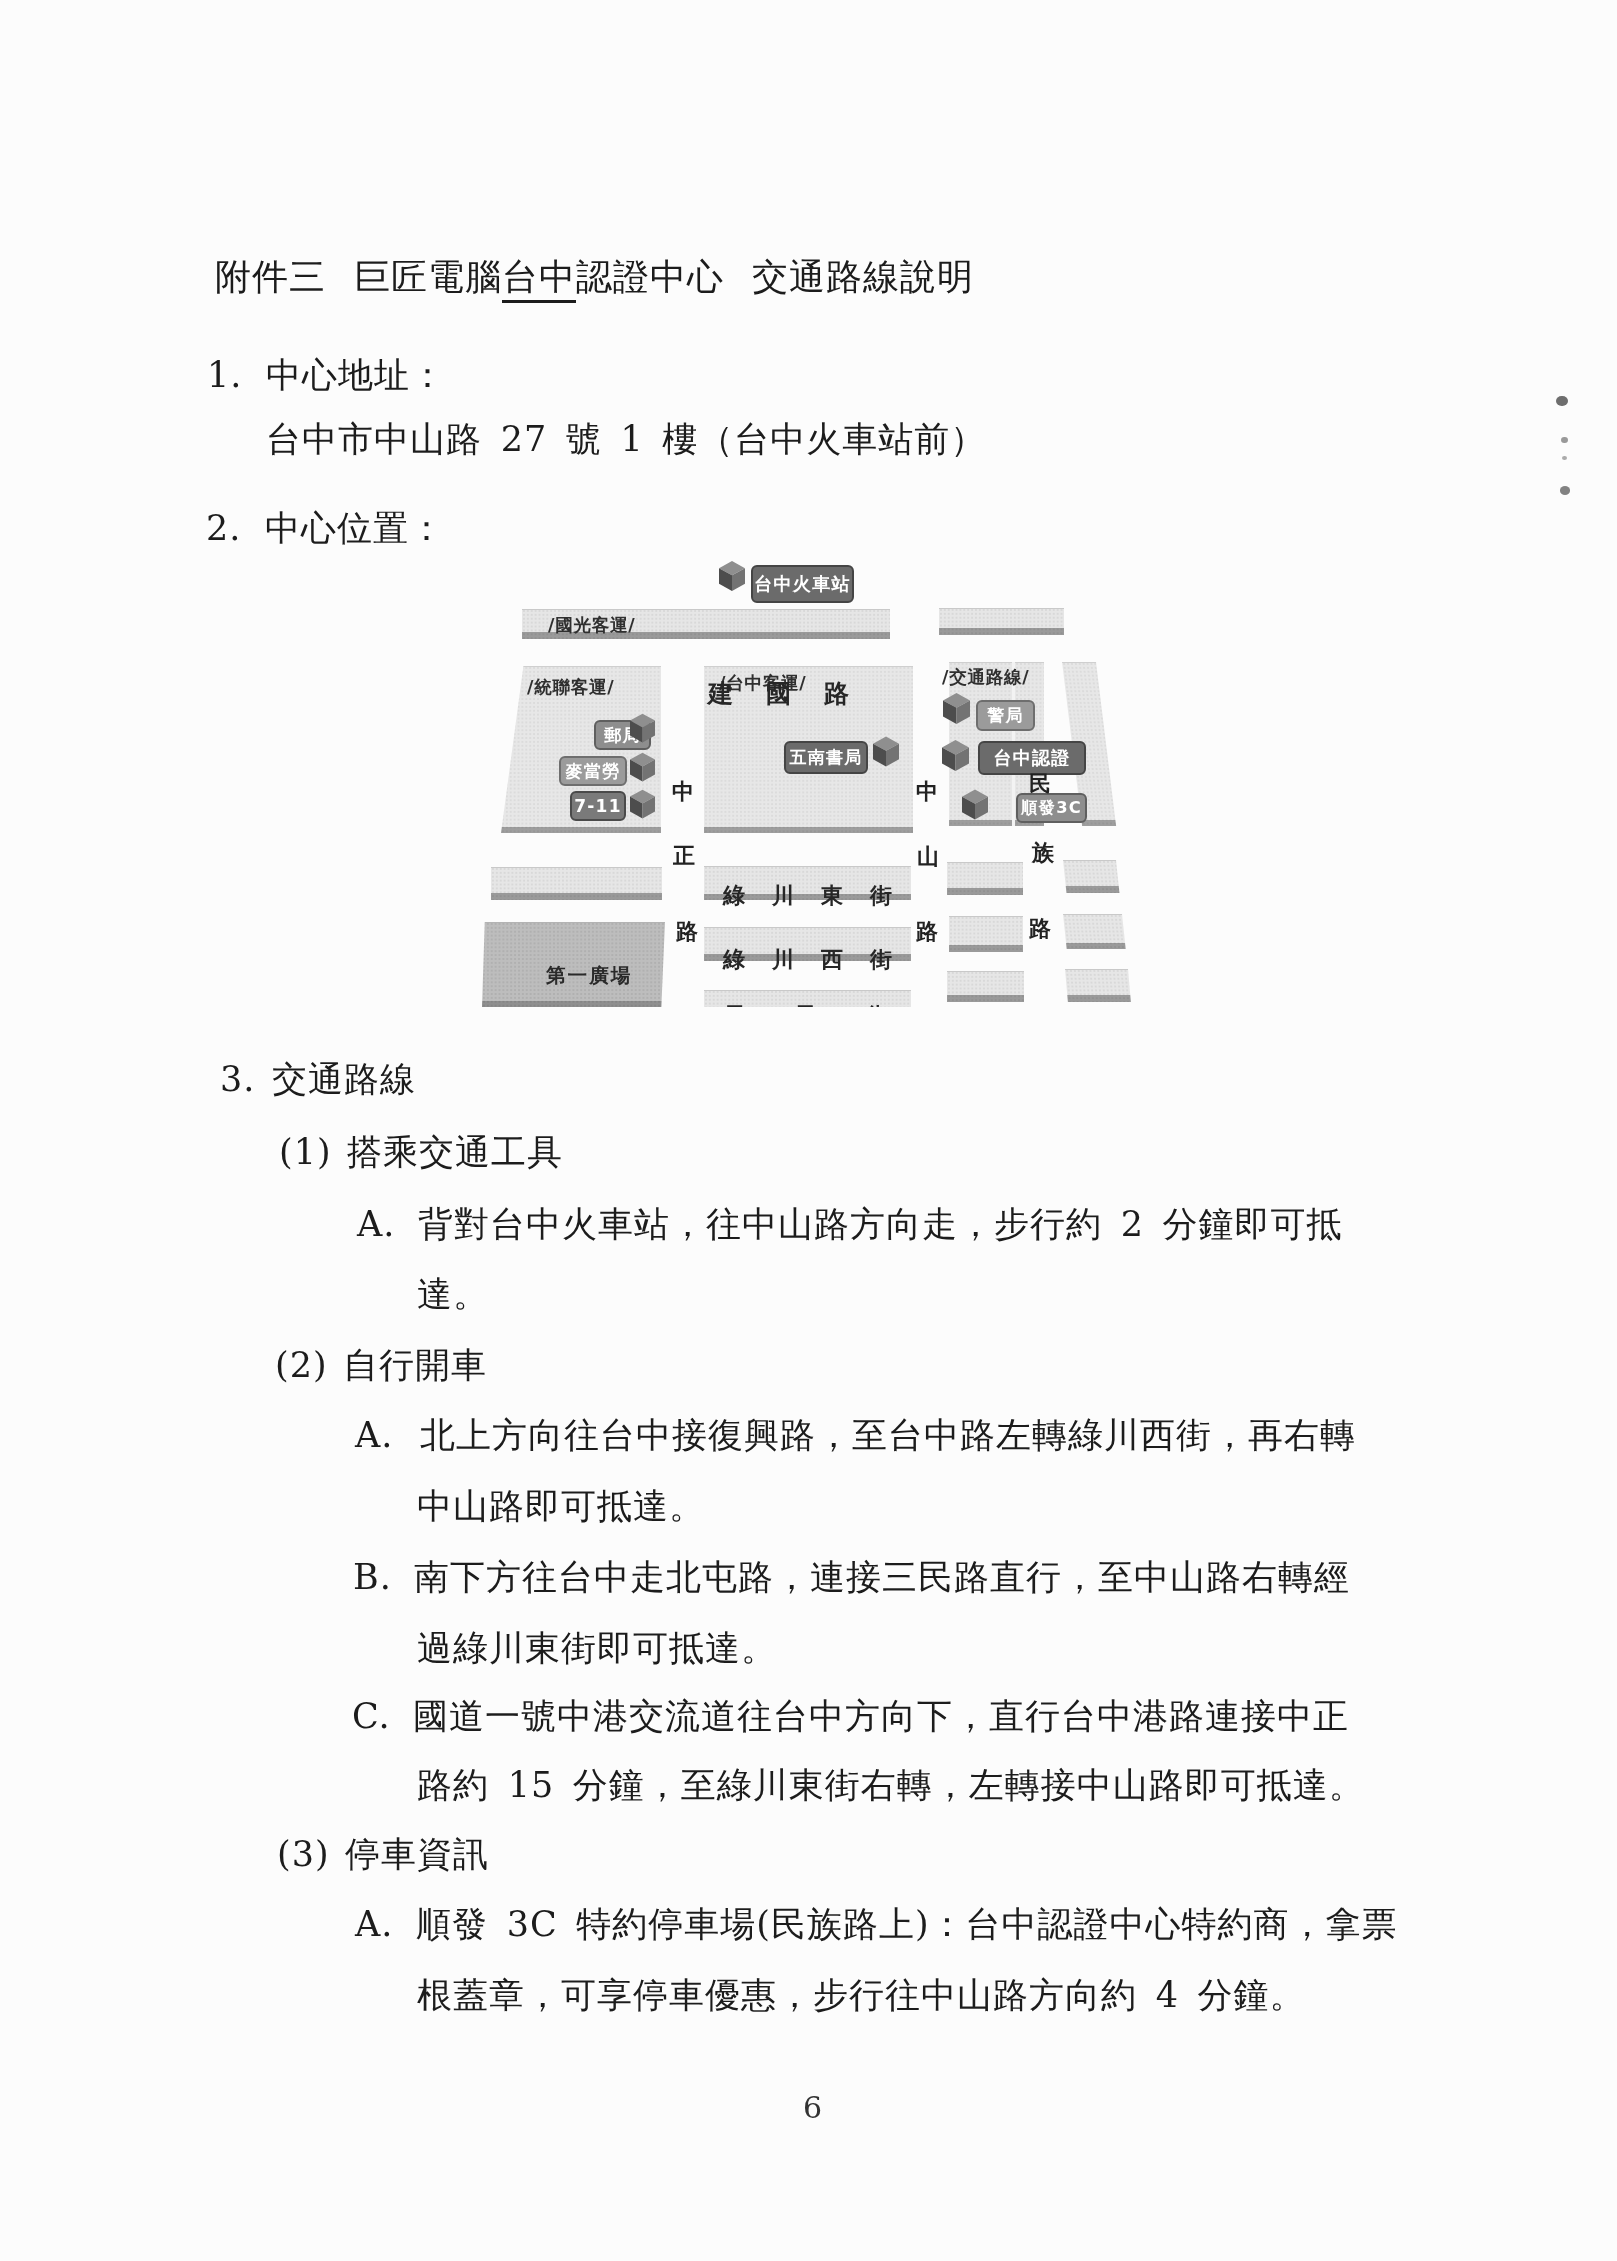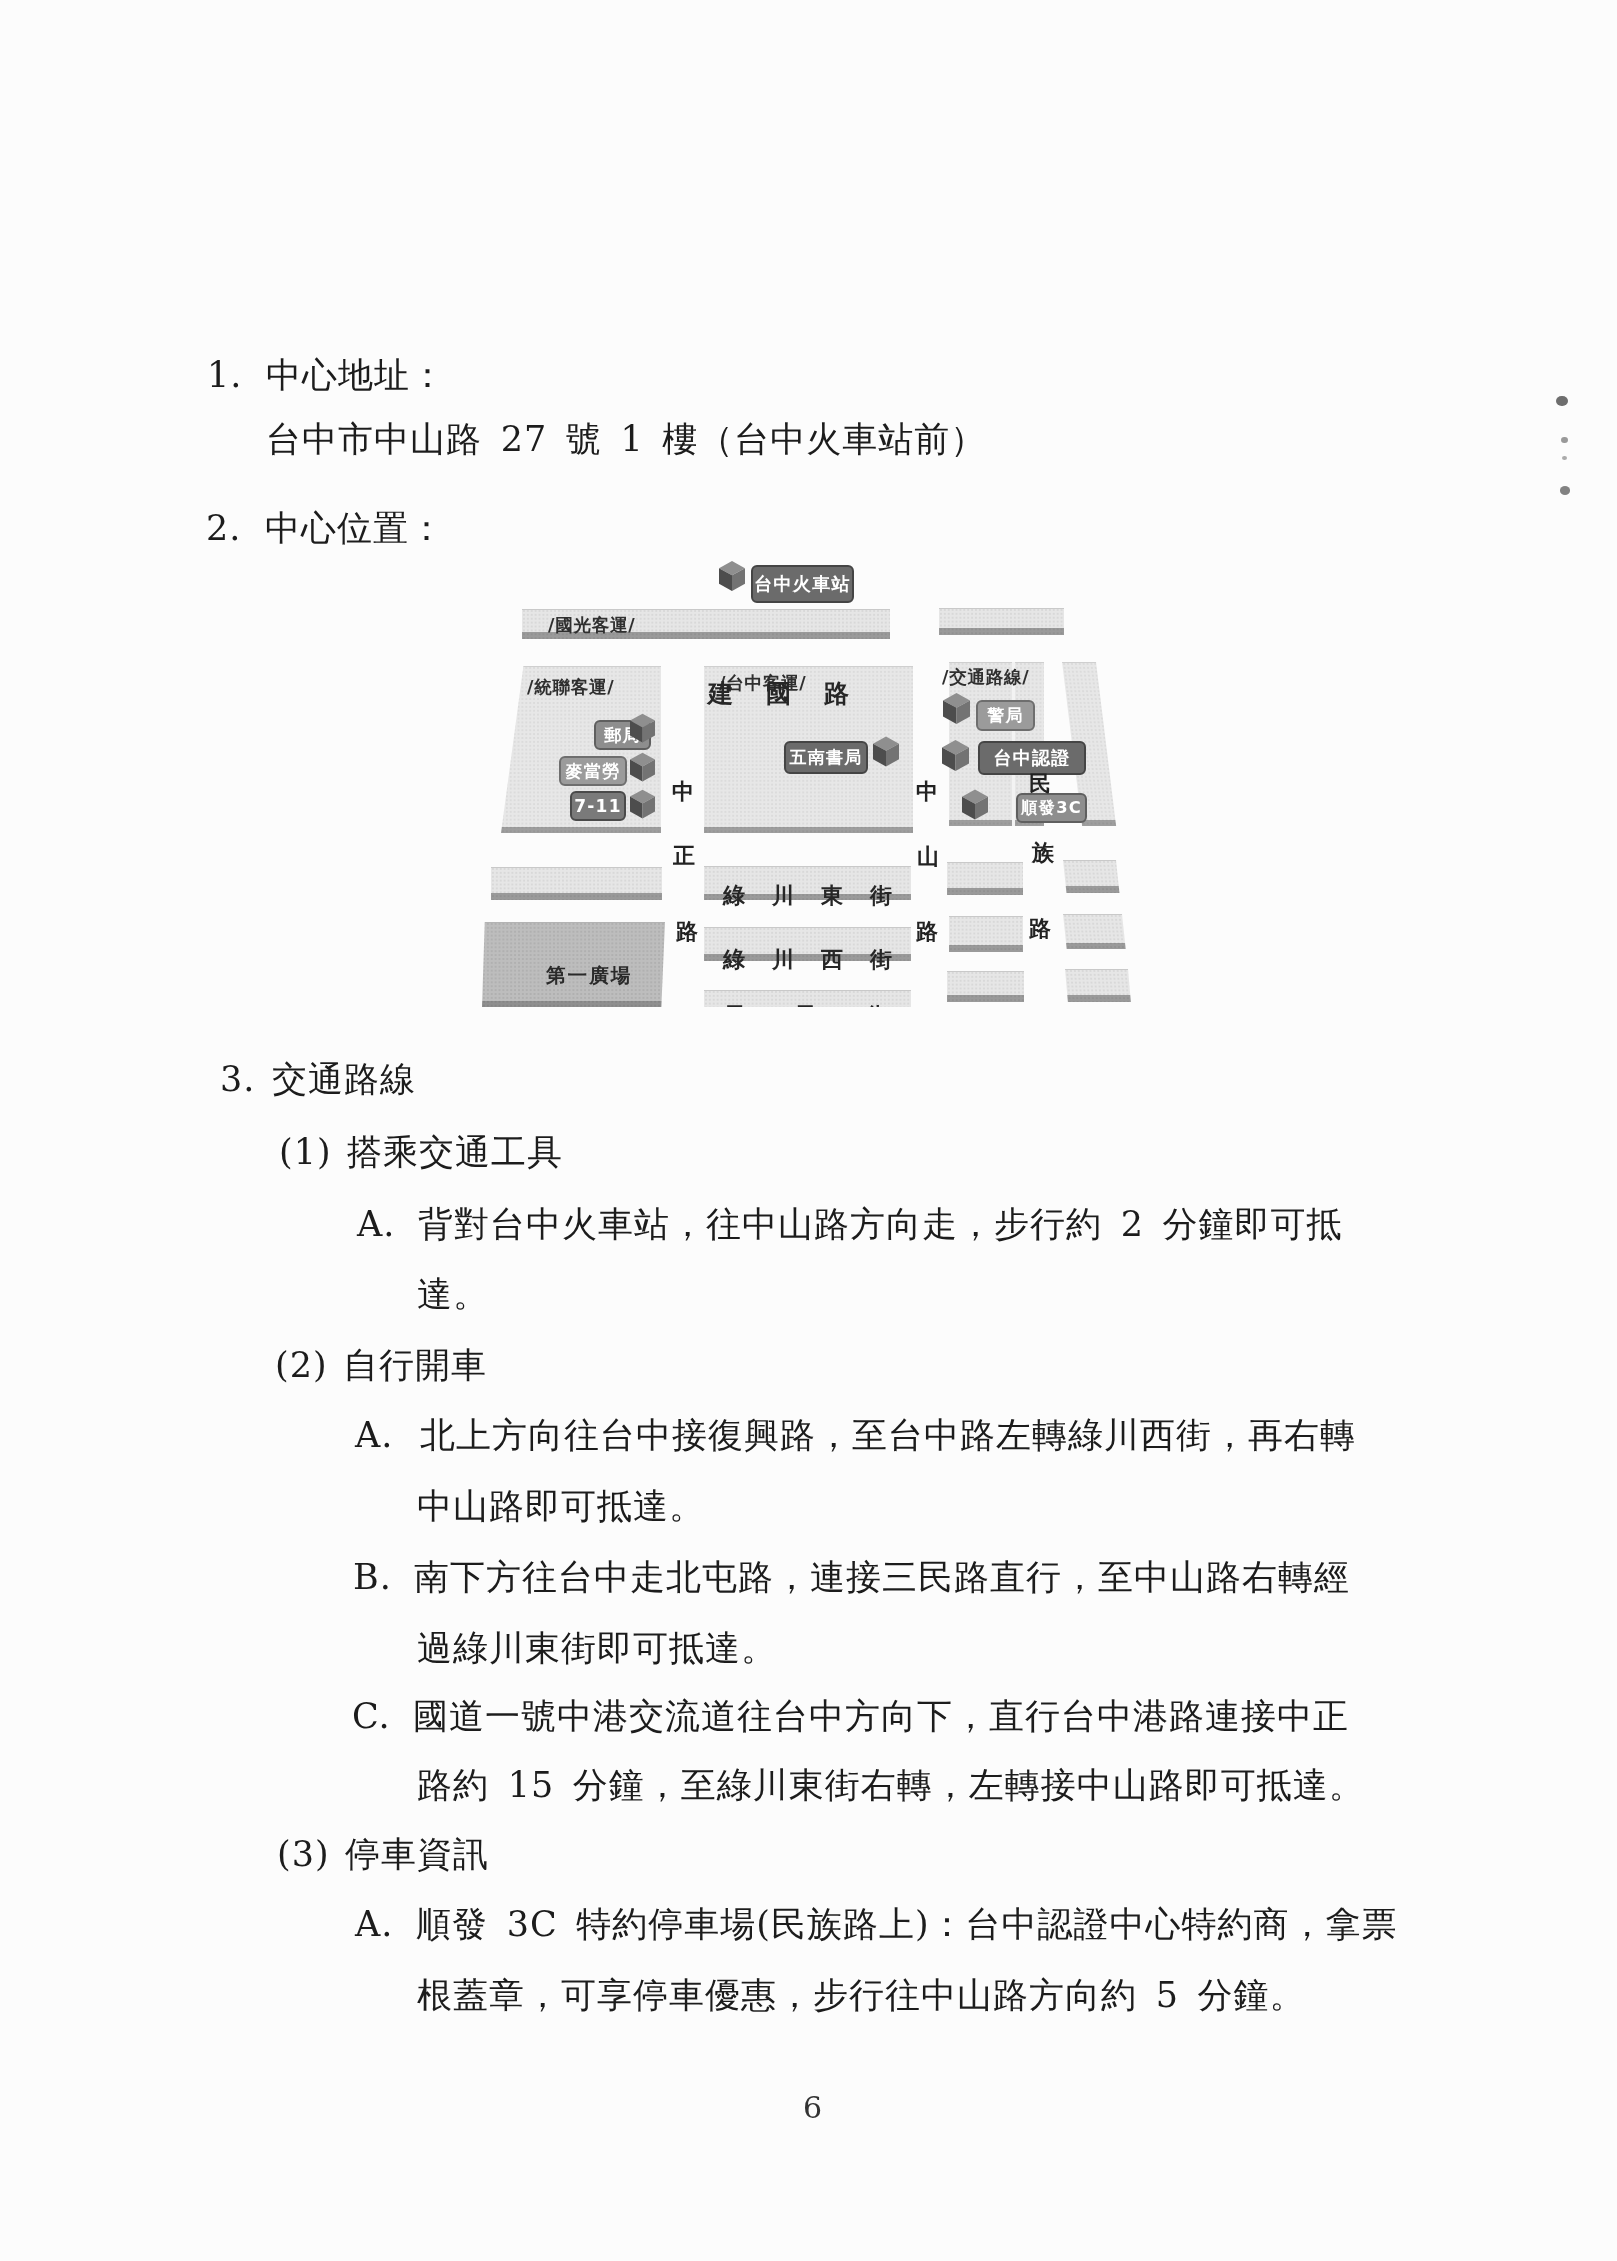--- a/index.html
+++ b/index.html
@@ -69,20 +69,21 @@
   .street{position:absolute;font-weight:bold;color:#262626;white-space:nowrap;font-size:22px;margin-top:43px;}
   .vchar{position:absolute;font-weight:bold;color:#222;font-size:22px;}
   .first-lbl{position:absolute;font-weight:bold;color:#2a2a2a;font-size:19.6px;letter-spacing:2px;white-space:nowrap;margin-left:26px;}
   .speck{position:absolute;border-radius:50%;}
 </style>
 </head>
 <body>
 
 <div class="page">
 
+  <div class="doc-line title-line" style="left:215px;top:253px;"><span>附件三 巨匠電腦</span><span class="u">台中</span><span>認證中心 交通路線說明</span></div>
 
   <div class="doc-line" style="left:207px;top:352px;"><span class="lnum">1.</span><span>中心地址：</span></div>
 
   <div class="doc-line" style="left:266px;top:416px;">台中市中山路 27 號 1 樓（台中火車站前）</div>
 
   <div class="doc-line" style="left:206px;top:505px;"><span class="lnum">2.</span><span>中心位置：</span></div>
 
   <div class="map">
 
     <div class="strip" style="left:72px;top:68px;width:368px;height:30px;"></div>
@@ -219,21 +220,21 @@
 
   <div class="doc-line" style="left:417px;top:1625px;">過綠川東街即可抵達。</div>
   <div class="doc-line" style="left:353px;top:1554px;"><span class="letter">B.</span><span>南下方往台中走北屯路，連接三民路直行，至中山路右轉經</span></div>
 
   <div class="doc-line" style="left:352px;top:1693px;"><span class="letter">C.</span><span>國道一號中港交流道往台中方向下，直行台中港路連接中正</span></div>
   <div class="doc-line" style="left:417px;top:1762px;">路約 15 分鐘，至綠川東街右轉，左轉接中山路即可抵達。</div>
 
   <div class="doc-line" style="left:277px;top:1831px;"><span class="snum">(3)</span><span>停車資訊</span></div>
 
   <div class="doc-line" style="left:355px;top:1901px;"><span class="letter">A.</span><span>順發 3C 特約停車場(民族路上)：台中認證中心特約商，拿票</span></div>
-  <div class="doc-line" style="left:417px;top:1972px;">根蓋章，可享停車優惠，步行往中山路方向約 5 分鐘。</div>
+  <div class="doc-line" style="left:417px;top:1972px;">根蓋章，可享停車優惠，步行往中山路方向約 4 分鐘。</div>
 
   <div class="pageno" style="left:803px;top:2090px;">6</div>
 
   <div class="speck" style="left:1556px;top:396px;width:11.7px;height:10.4px;background:#6e6e6e;"></div>
   <div class="speck" style="left:1561px;top:437px;width:6.5px;height:5.9px;background:#999;"></div>
   <div class="speck" style="left:1562px;top:456px;width:4.6px;height:3.9px;background:#ababab;"></div>
   <div class="speck" style="left:1560px;top:486px;width:10.4px;height:8.5px;background:#828282;"></div>
 
 </div>
 

